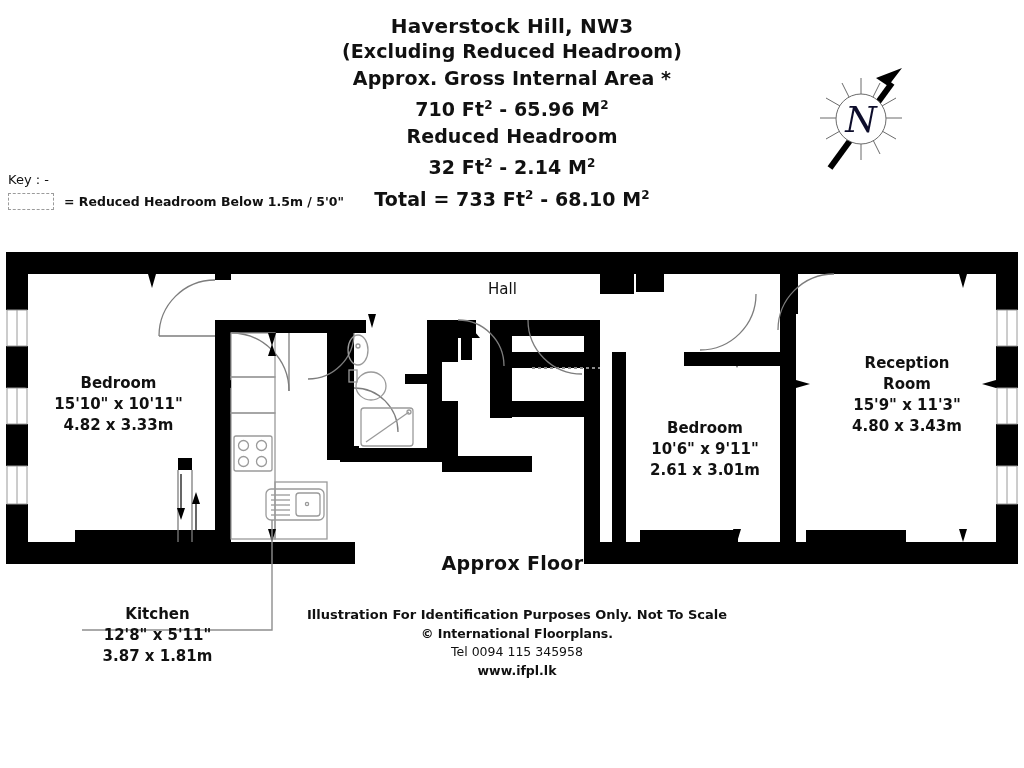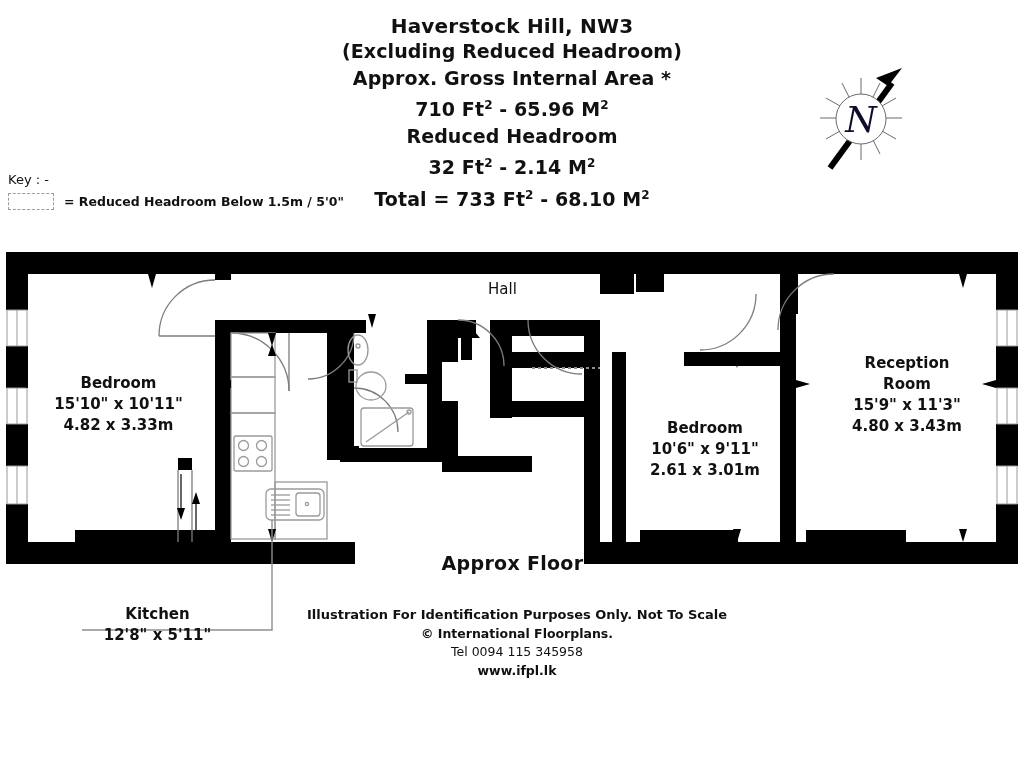--- a/index.html
+++ b/index.html
@@ -395,20 +395,21 @@
 <div id="label-reception" class="abs room-label">
   <div class="nm">Reception</div>
   <div class="nm">Room</div>
   <div class="dim">15'9" x 11'3"</div>
   <div class="dim">4.80 x 3.43m</div>
 </div>
 
 <div id="label-kitchen" class="abs room-label">
   <div class="nm">Kitchen</div>
   <div class="dim">12'8" x 5'11"</div>
+  <div class="dim">3.87 x 1.81m</div>
 </div>
 
 <div id="label-hall" class="abs">Hall</div>
 
 <div id="label-first-floor" class="abs">Approx Floor</div>
 
 <div id="footer" class="abs">
   <div class="f1">Illustration For Identification Purposes Only. Not To Scale</div>
   <div class="f3">© International Floorplans.</div>
   <div class="f4">Tel 0094 115 345958</div>

